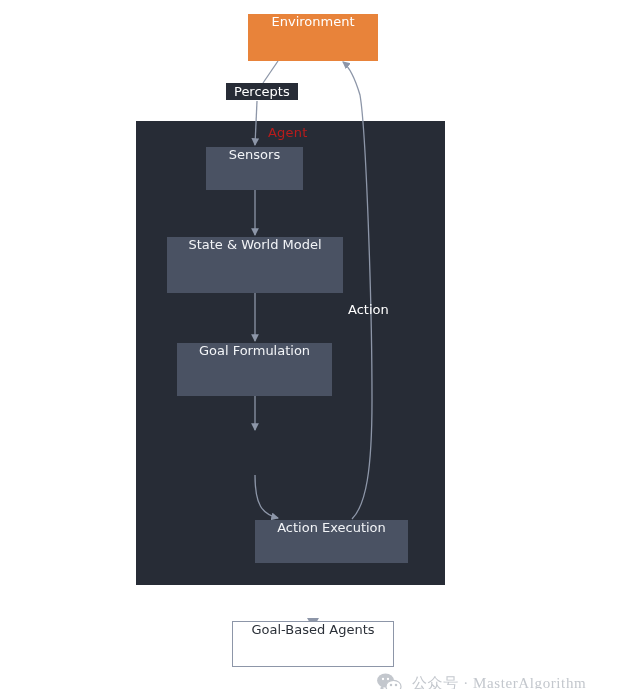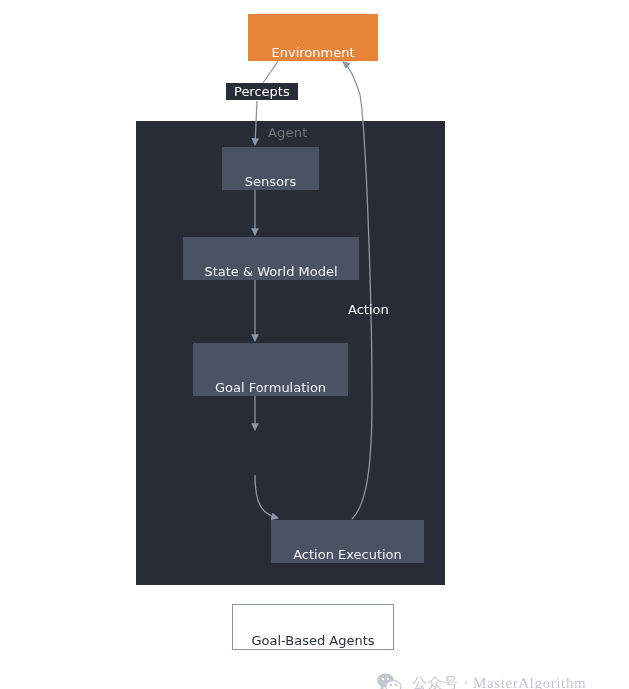--- a/index.html
+++ b/index.html
@@ -37,66 +37,65 @@
     top: 121px;
     width: 309px;
     height: 464px;
     background: #272c36;
   }
   .agent-label {
     position: absolute;
     left: 268px;
     top: 125px;
     font-size: 13px;
-    color: #737373;
+    color: #b91c1c;
     letter-spacing: .2px;
     white-space: nowrap;
   }
 
   
   .node {
     position: absolute;
     box-sizing: border-box;
     display: flex;
-    align-items: flex-end;
+    align-items: flex-start;
     justify-content: center;
     text-align: center;
     line-height: 1.2;
   }
 
   .node-env {
     background: #e8833a;
     color: #ffffff;
     font-size: 13px;
     left: 248px;
     top: 14px;
     width: 130px;
     height: 47px;
   }
 
   .node-inner {
     background: #4a5263;
     color: #f2f4f7;
     font-size: 13px;
-    margin-left: 16px;
   }
 
   .n-sensors   { left: 206px; top: 147px; width: 97px;  height: 43px; }
-  .n-state     { left: 167px; top: 237px; width: 176px; height: 43px; }
+  .n-state     { left: 167px; top: 237px; width: 176px; height: 56px; }
   .n-goal      { left: 177px; top: 343px; width: 155px; height: 53px; }
   .n-planning  { left: 206px; top: 432px; width: 97px;  height: 43px; }
   .n-action    { left: 255px; top: 520px; width: 153px; height: 43px; }
 
   .node-out {
     background: #ffffff;
     border: 1px solid #8d96a8;
     color: #2b3038;
     font-size: 13px;
     left: 232px;
-    top: 604px;
+    top: 621px;
     width: 162px;
     height: 46px;
   }
 
   
   .edge-label {
     position: absolute;
     font-size: 13px;
     white-space: nowrap;
   }

